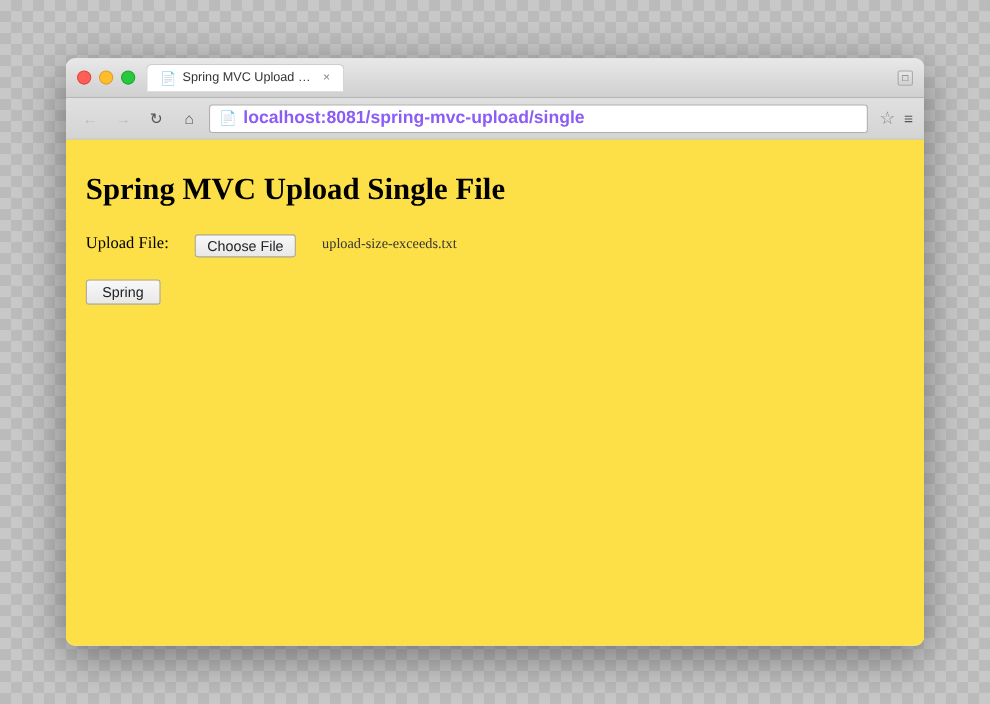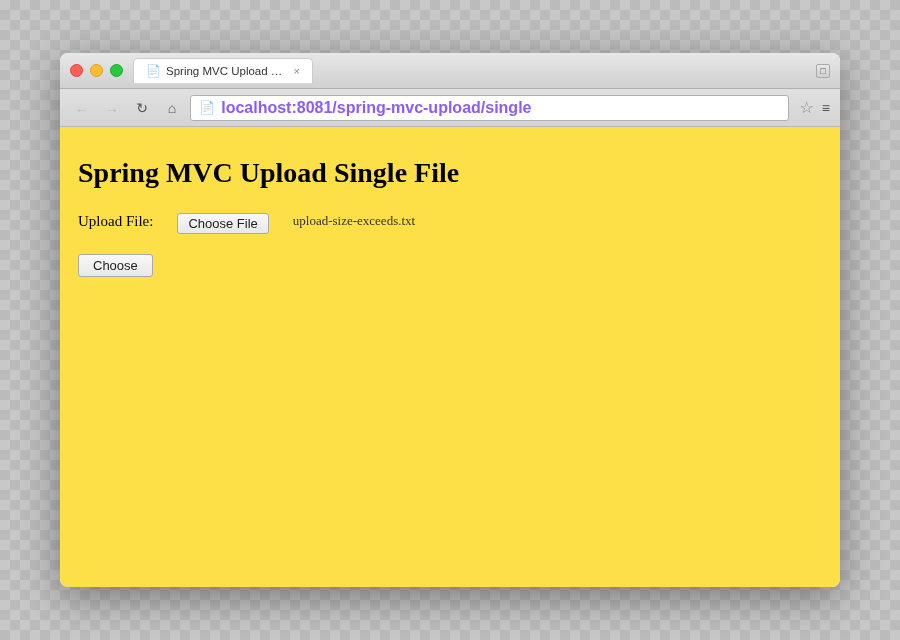--- a/index.html
+++ b/index.html
@@ -285,17 +285,17 @@
 
   <div class="page-content">
     <h1 class="page-title">Spring MVC Upload Single File</h1>
 
     <div class="upload-row">
       <span class="upload-label">Upload File:</span>
       <button class="choose-file-btn">Choose File</button>
       <span class="file-name">upload-size-exceeds.txt</span>
     </div>
 
-    <button class="upload-btn">Choose</button>
+    <button class="upload-btn">Spring</button>
 
   </div>
 
 </div>
 
 </body></html>

